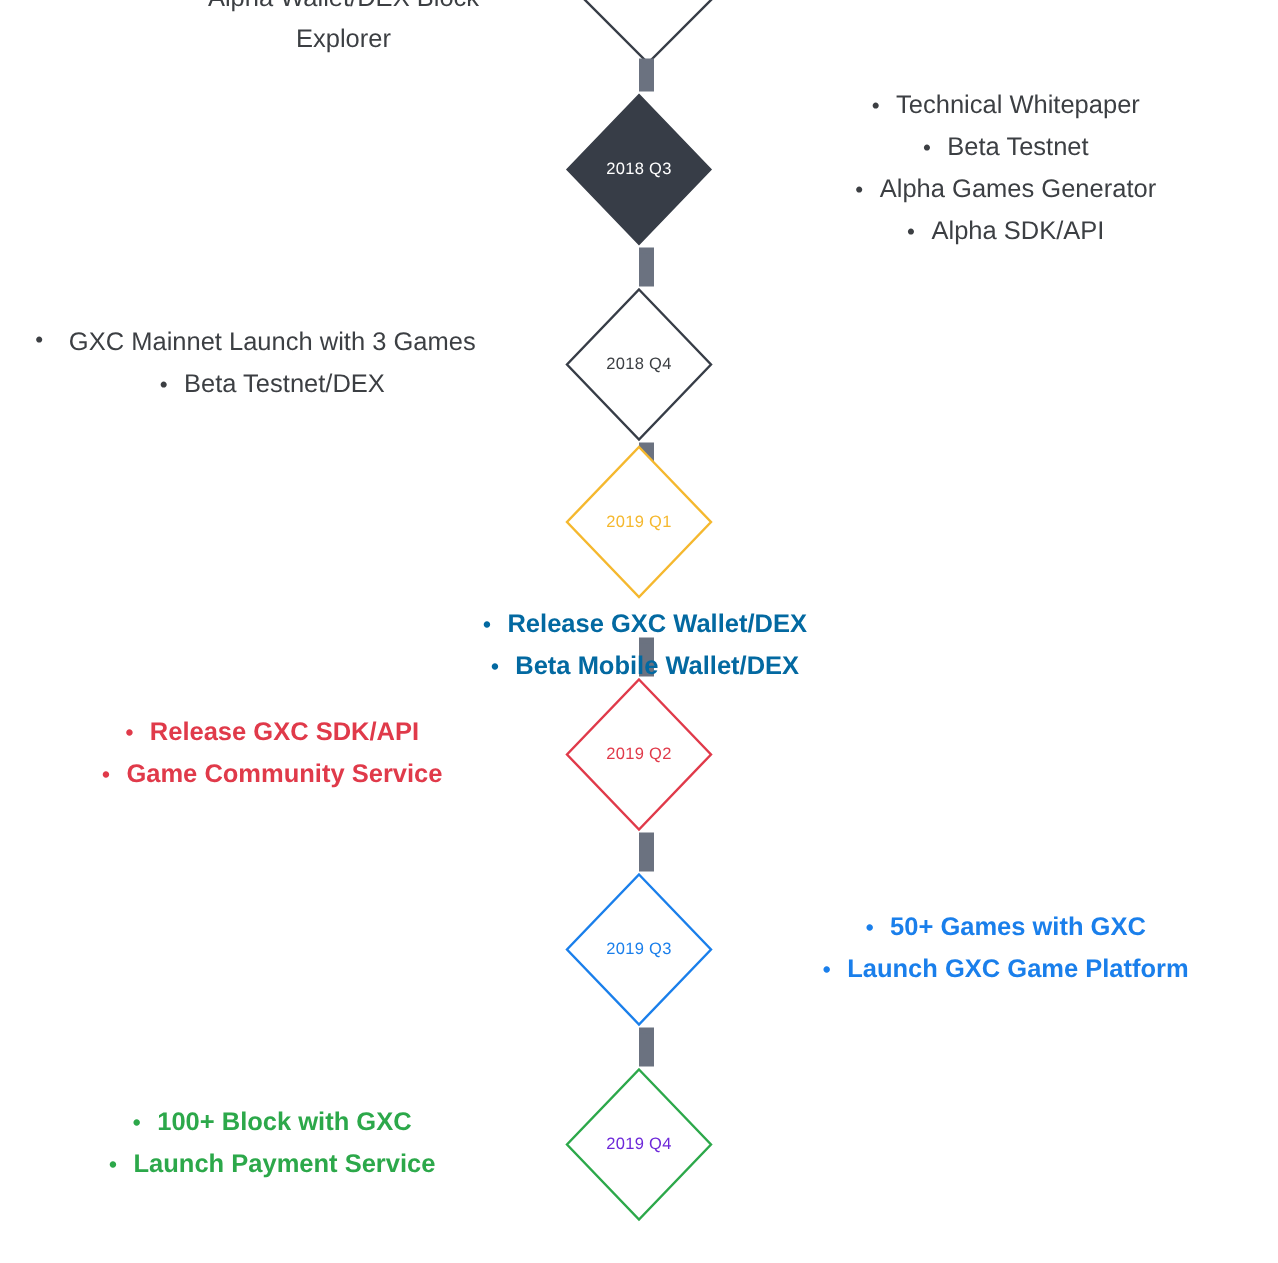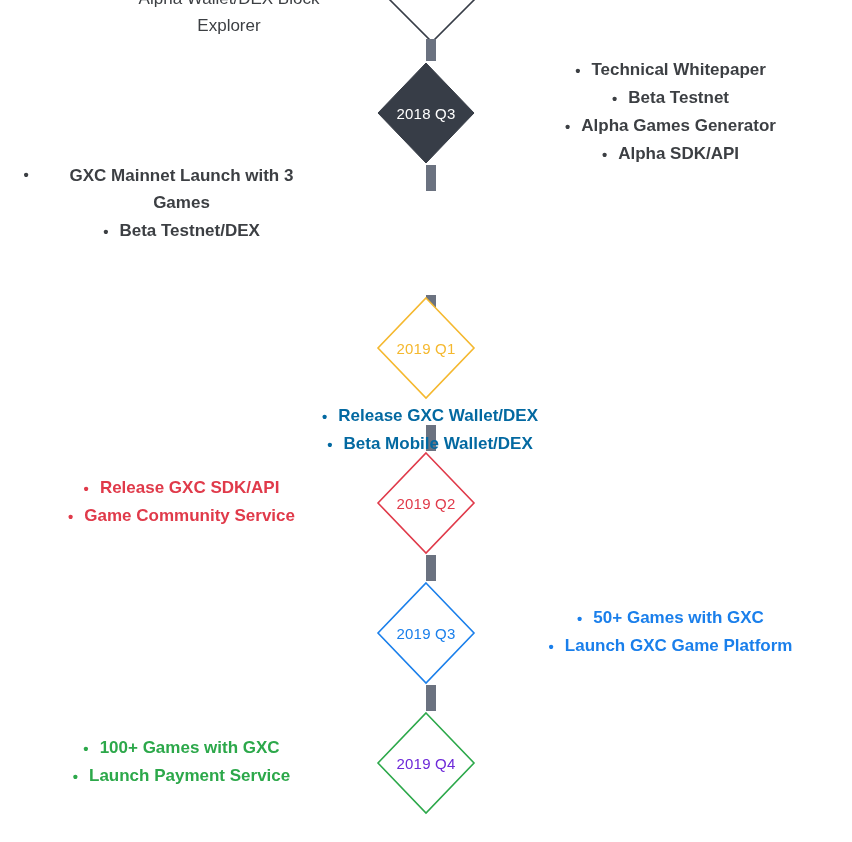--- a/index.html
+++ b/index.html
@@ -63,21 +63,21 @@
   .node svg {
     position: absolute;
     left: 50%;
     top: 50%;
     transform: translate(-50%, -50%);
     overflow: visible;
   }
   .node-label {
     position: relative;
     z-index: 3;
-    font-size: 15px;
+    font-size: 11px;
     letter-spacing: .2px;
     white-space: nowrap;
     font-family: "Liberation Sans", sans-serif;
   }
 
   
   .bullets {
     list-style: none;
     margin: 0;
     padding: 0;
@@ -93,21 +93,21 @@
   }
   .bullets li .bullet-dot {
     font-size: 15px;
     line-height: 1;
     vertical-align: middle;
     padding-right: 11px;
   }
   .bullets li .bullet-text {
     vertical-align: middle;
   }
-  .bullets.plain li { font-weight: 700; }
+  .bullets.plain li { font-weight: 400; }
   .bullets.bold  li { font-weight: 700; }
 
   
   .bullets li.wrap {
     max-width: 272px;
     margin-left: auto;
     margin-right: auto;
   }
   .bullets li.wrap .bullet-dot {
     position: absolute;
@@ -162,20 +162,26 @@
           </ul>
         </div>
       </div>
       <div class="milestone" style="top: 163px;">
         <div class="side left">
           <ul class="bullets plain" style="color: rgb(60, 63, 67);">
             <li class="wrap"><span class="bullet-dot">•</span><span class="bullet-text">GXC Mainnet Launch with 3 Games</span></li>
             <li><span class="bullet-dot">•</span><span class="bullet-text">Beta Testnet/DEX</span></li>
           </ul>
         </div>
+        <div class="node">
+          <svg width="108" height="112" viewBox="0 0 108 112">
+            <polygon points="54,6 102,56 54,106 6,56" fill="#ffffff" stroke="#373d47" stroke-width="1.6"></polygon>
+          </svg>
+          <span class="node-label" style="color: rgb(60, 63, 67);">2018 Q4</span>
+        </div>
         <div class="side right"></div>
       </div>
       <div class="milestone" style="top: 293px; flex-direction: column;">
         <div class="side left"></div>
         <div class="node">
           <svg width="108" height="112" viewBox="0 0 108 112">
             <polygon points="54,6 102,56 54,106 6,56" fill="#ffffff" stroke="#f5b82e" stroke-width="1.6"></polygon>
           </svg>
           <span class="node-label" style="color: rgb(245, 184, 46);">2019 Q1</span>
         </div>
@@ -212,21 +218,21 @@
         <div class="side right">
           <ul class="bullets bold" style="color: rgb(26, 127, 235);">
             <li><span class="bullet-dot">•</span><span class="bullet-text">50+ Games with GXC</span></li>
             <li><span class="bullet-dot">•</span><span class="bullet-text">Launch GXC Game Platform</span></li>
           </ul>
         </div>
       </div>
       <div class="milestone" style="top: 683px;">
         <div class="side left">
           <ul class="bullets bold" style="color: rgb(44, 168, 74);">
-            <li><span class="bullet-dot">•</span><span class="bullet-text">100+ Games with GXC</span></li>
+            <li><span class="bullet-dot">•</span><span class="bullet-text">100+ Block with GXC</span></li>
             <li><span class="bullet-dot">•</span><span class="bullet-text">Launch Payment Service</span></li>
           </ul>
         </div>
         <div class="node">
           <svg width="108" height="112" viewBox="0 0 108 112">
             <polygon points="54,6 102,56 54,106 6,56" fill="#ffffff" stroke="#2ca84a" stroke-width="1.6"></polygon>
           </svg>
           <span class="node-label" style="color: #6d28d9; text-align: center;">2019 Q4</span>
         </div>
         <div class="side right"></div>

